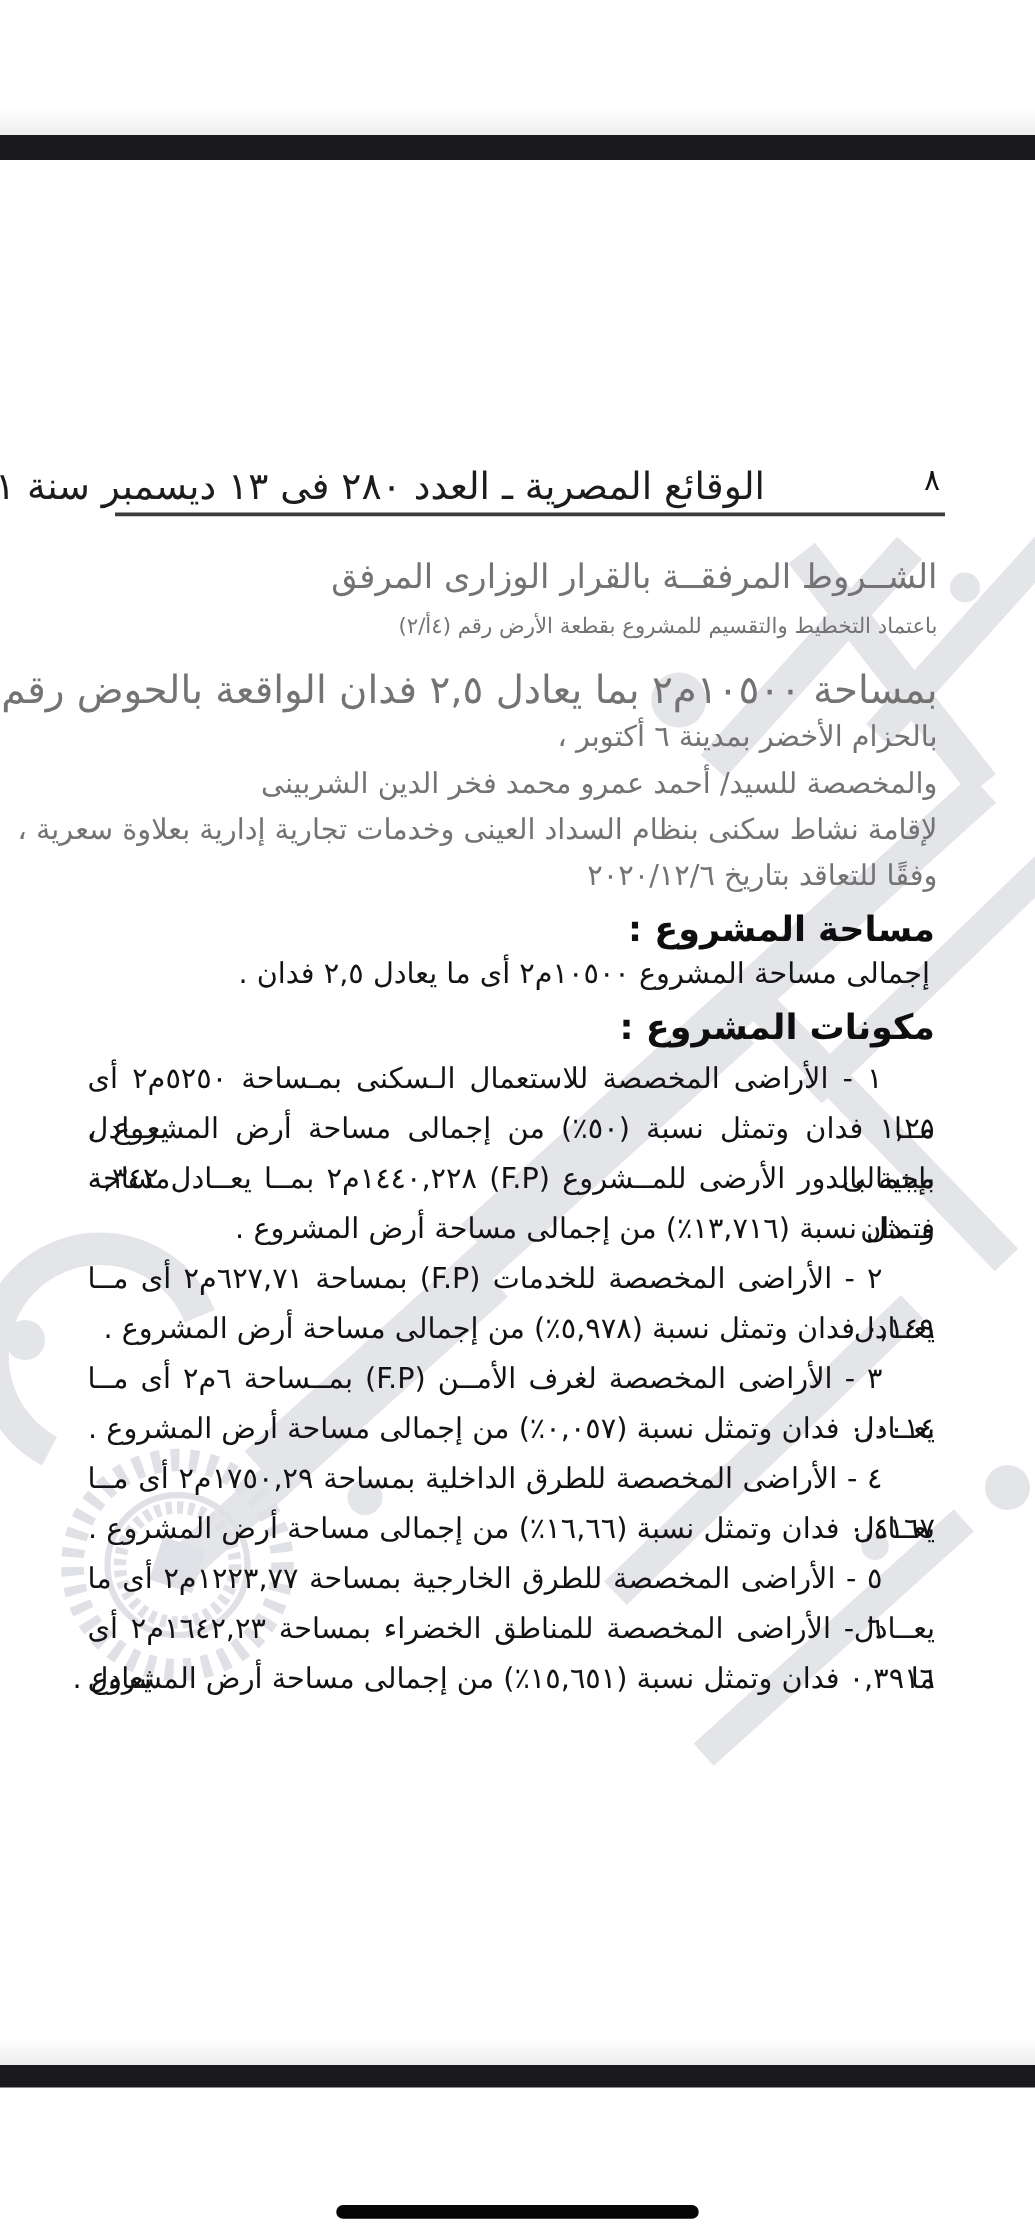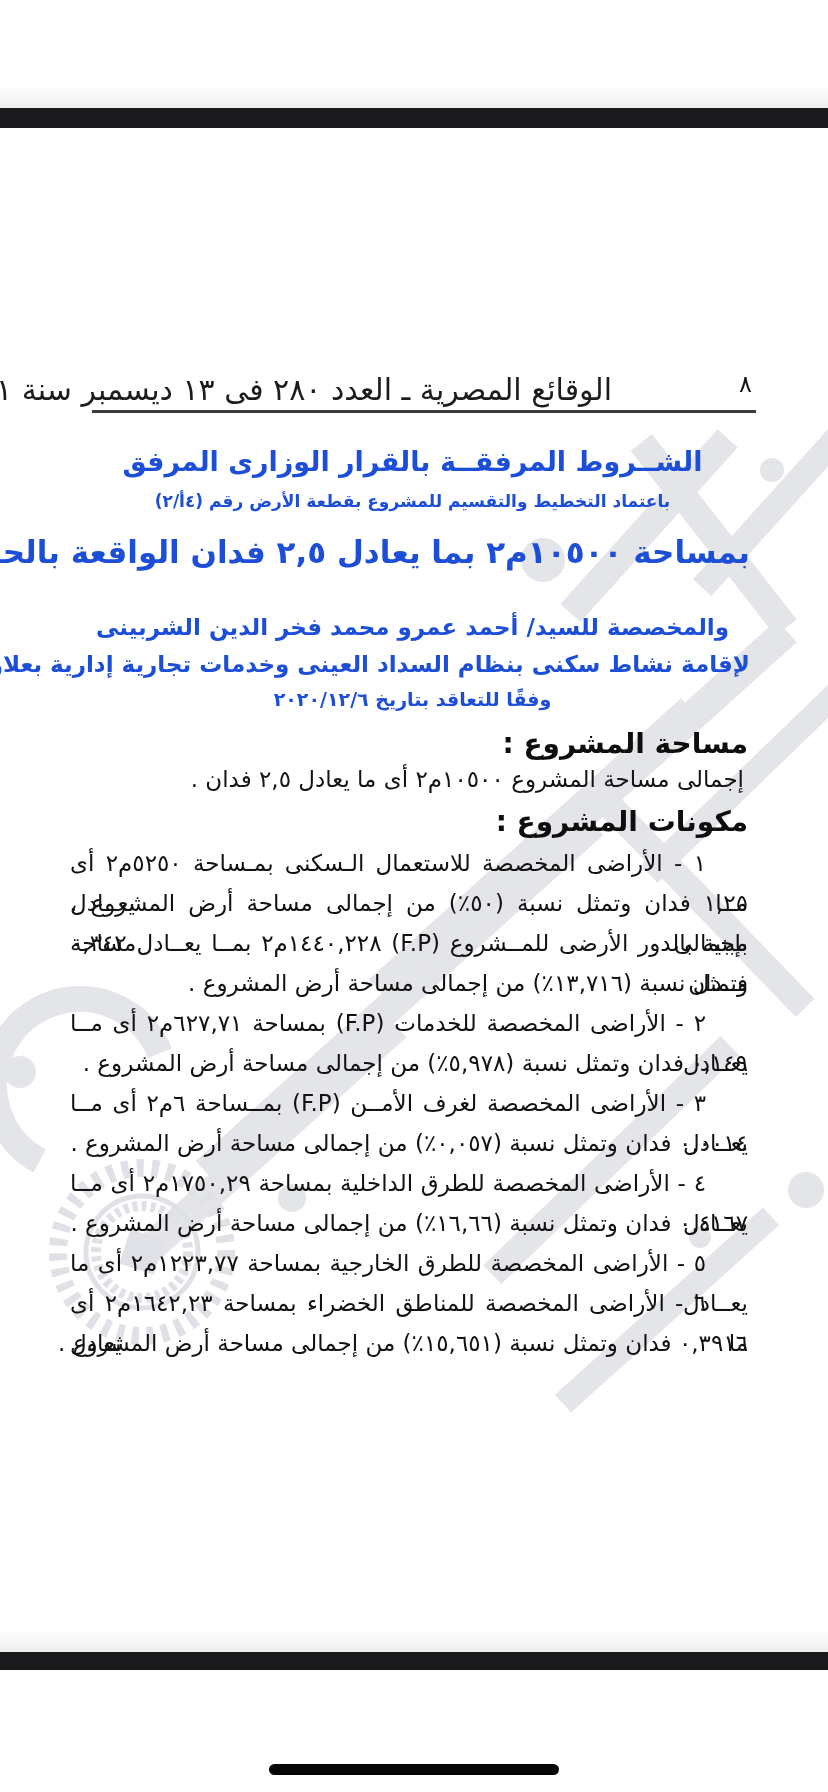--- a/index.html
+++ b/index.html
@@ -19,29 +19,29 @@
     border-radius:6px;background:#060606;z-index:4;}
   
   .wm{position:absolute;left:0;top:0;z-index:0;}
   
   .page-num{top:370px;right:76px;font-size:24px;direction:rtl;}
   .header-title{top:372px;left:100px;width:512px;text-align:center;font-size:30px;
     direction:rtl;white-space:nowrap;color:#1c1c1c;}
   .header-rule{position:absolute;left:92px;right:72px;top:410px;height:0;
     border-top:3px solid #3b3b3d;z-index:2;}
   
-  .tline{left:75px;right:78px;text-align:center;direction:rtl;font-weight:700;
-    white-space:nowrap;color:#1d4ed8;}
+  .tline{left:75px;right:78px;text-align:right;direction:rtl;font-weight:400;
+    white-space:nowrap;color:#737373;}
   .t-main{top:446px;font-size:27px;letter-spacing:-0.5px;}
   .t2{top:491px;font-size:17px;}
   .t3{top:534px;font-size:31px;}
   .t4{top:577px;font-size:23px;}
   .t5{top:614px;font-size:23px;}
   .t6{top:651px;font-size:23px;}
-  .t7{top:688px;font-size:19px;}
+  .t7{top:688px;font-size:23px;}
   
   .sec-head{right:80px;direction:rtl;font-size:28px;font-weight:700;color:#0e0e0e;}
   .h-area{top:727px;}
   .h-comp{top:805px;margin-left:38px;}
   .area-line{top:766px;right:84px;left:72px;direction:rtl;text-align:right;font-size:23px;}
   .body{top:843px;left:70px;right:80px;direction:rtl;font-size:23px;color:#121212;}
   .body .ln{line-height:40px;height:40px;white-space:nowrap;}
   .jl{text-align:justify;text-align-last:justify;white-space:normal !important;}
   .fl{text-indent:42px;}
   .rl{text-align:right;}
@@ -92,20 +92,21 @@
   <div class="bar-bottom"></div>
   <div class="home-indicator"></div>
 
   <div class="abs page-num">٨</div>
   <div class="abs header-title">الوقائع المصرية ـ العدد ٢٨٠ فى ١٣ ديسمبر سنة ٢٠٢١</div>
   <div class="header-rule"></div>
 
   <div class="abs tline t-main">الشــروط المرفقــة بالقرار الوزارى المرفق</div>
   <div class="abs tline t2">باعتماد التخطيط والتقسيم للمشروع بقطعة الأرض رقم (٤أ/٢)</div>
   <div class="abs tline t3">بمساحة ١٠٥٠٠م٢ بما يعادل ٢,٥ فدان الواقعة بالحوض رقم (٢١)</div>
+  <div class="abs tline t4">بالحزام الأخضر بمدينة ٦ أكتوبر ،</div>
   <div class="abs tline t5">والمخصصة للسيد/ أحمد عمرو محمد فخر الدين الشربينى</div>
   <div class="abs tline t6">لإقامة نشاط سكنى بنظام السداد العينى وخدمات تجارية إدارية بعلاوة سعرية ،</div>
   <div class="abs tline t7">وفقًا للتعاقد بتاريخ ٢٠٢٠/١٢/٦</div>
 
   <div class="abs sec-head h-area">مساحة المشروع :</div>
   <div class="abs area-line">إجمالى مساحة المشروع ١٠٥٠٠م٢ أى ما يعادل ٢,٥ فدان .</div>
 
   <div class="abs sec-head h-comp">مكونات المشروع :</div>
 
   <div class="abs body">

